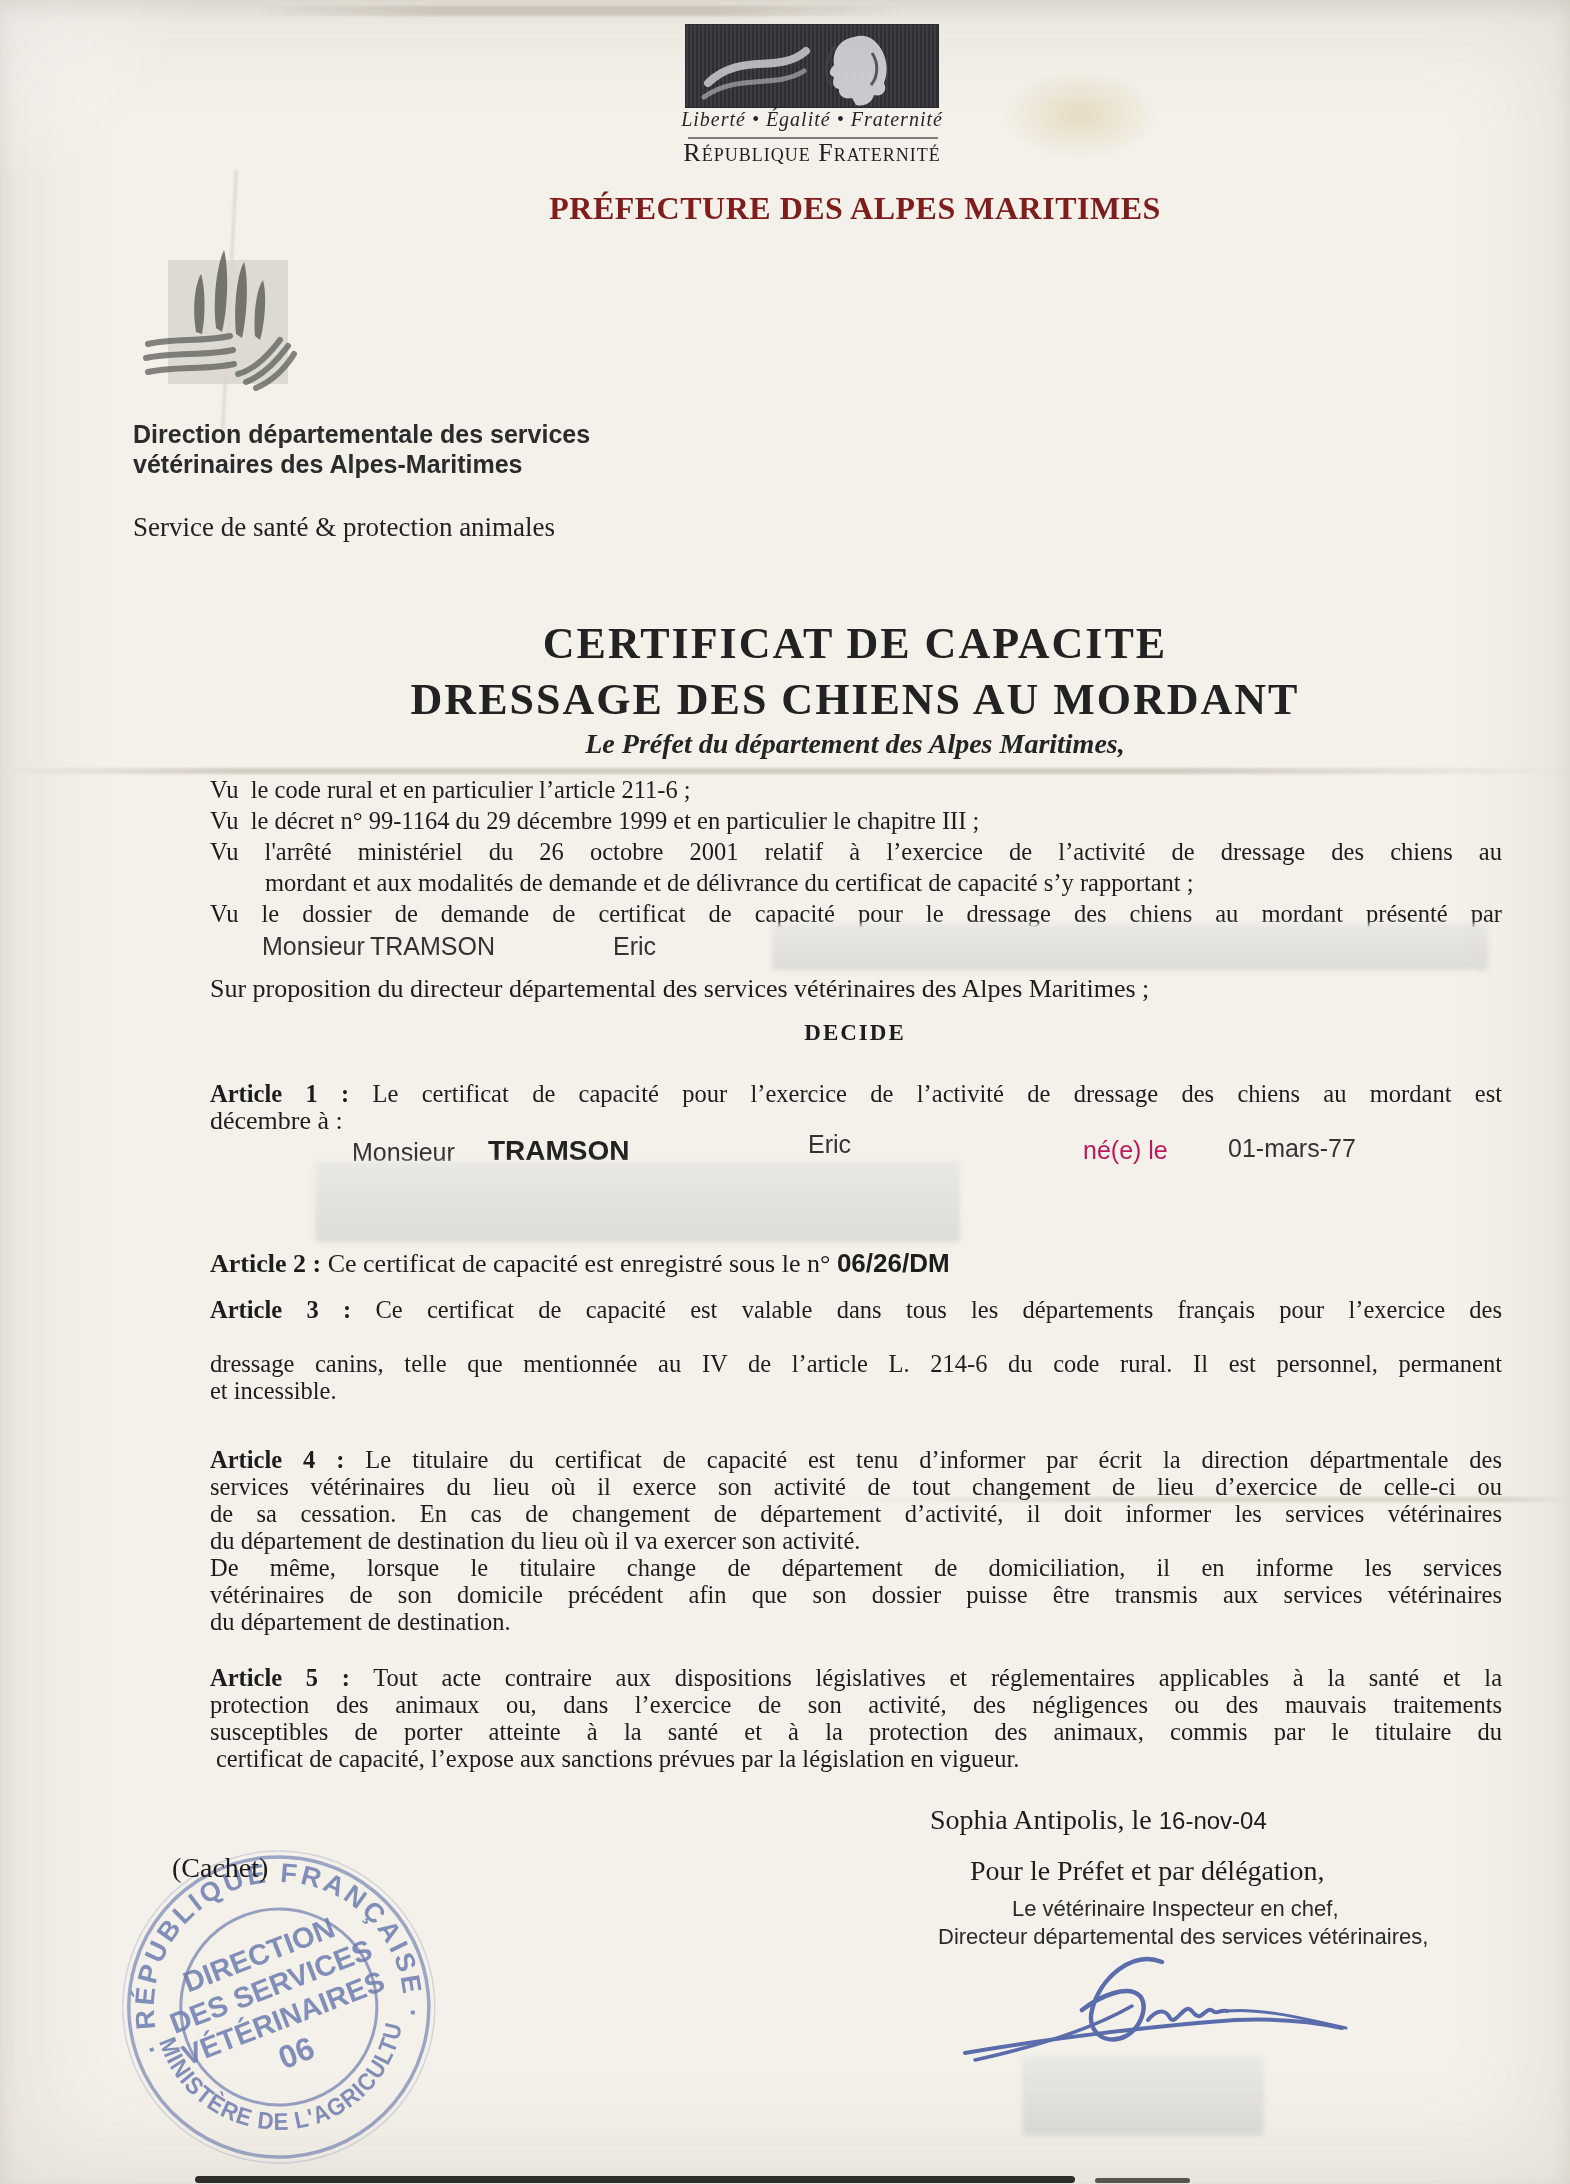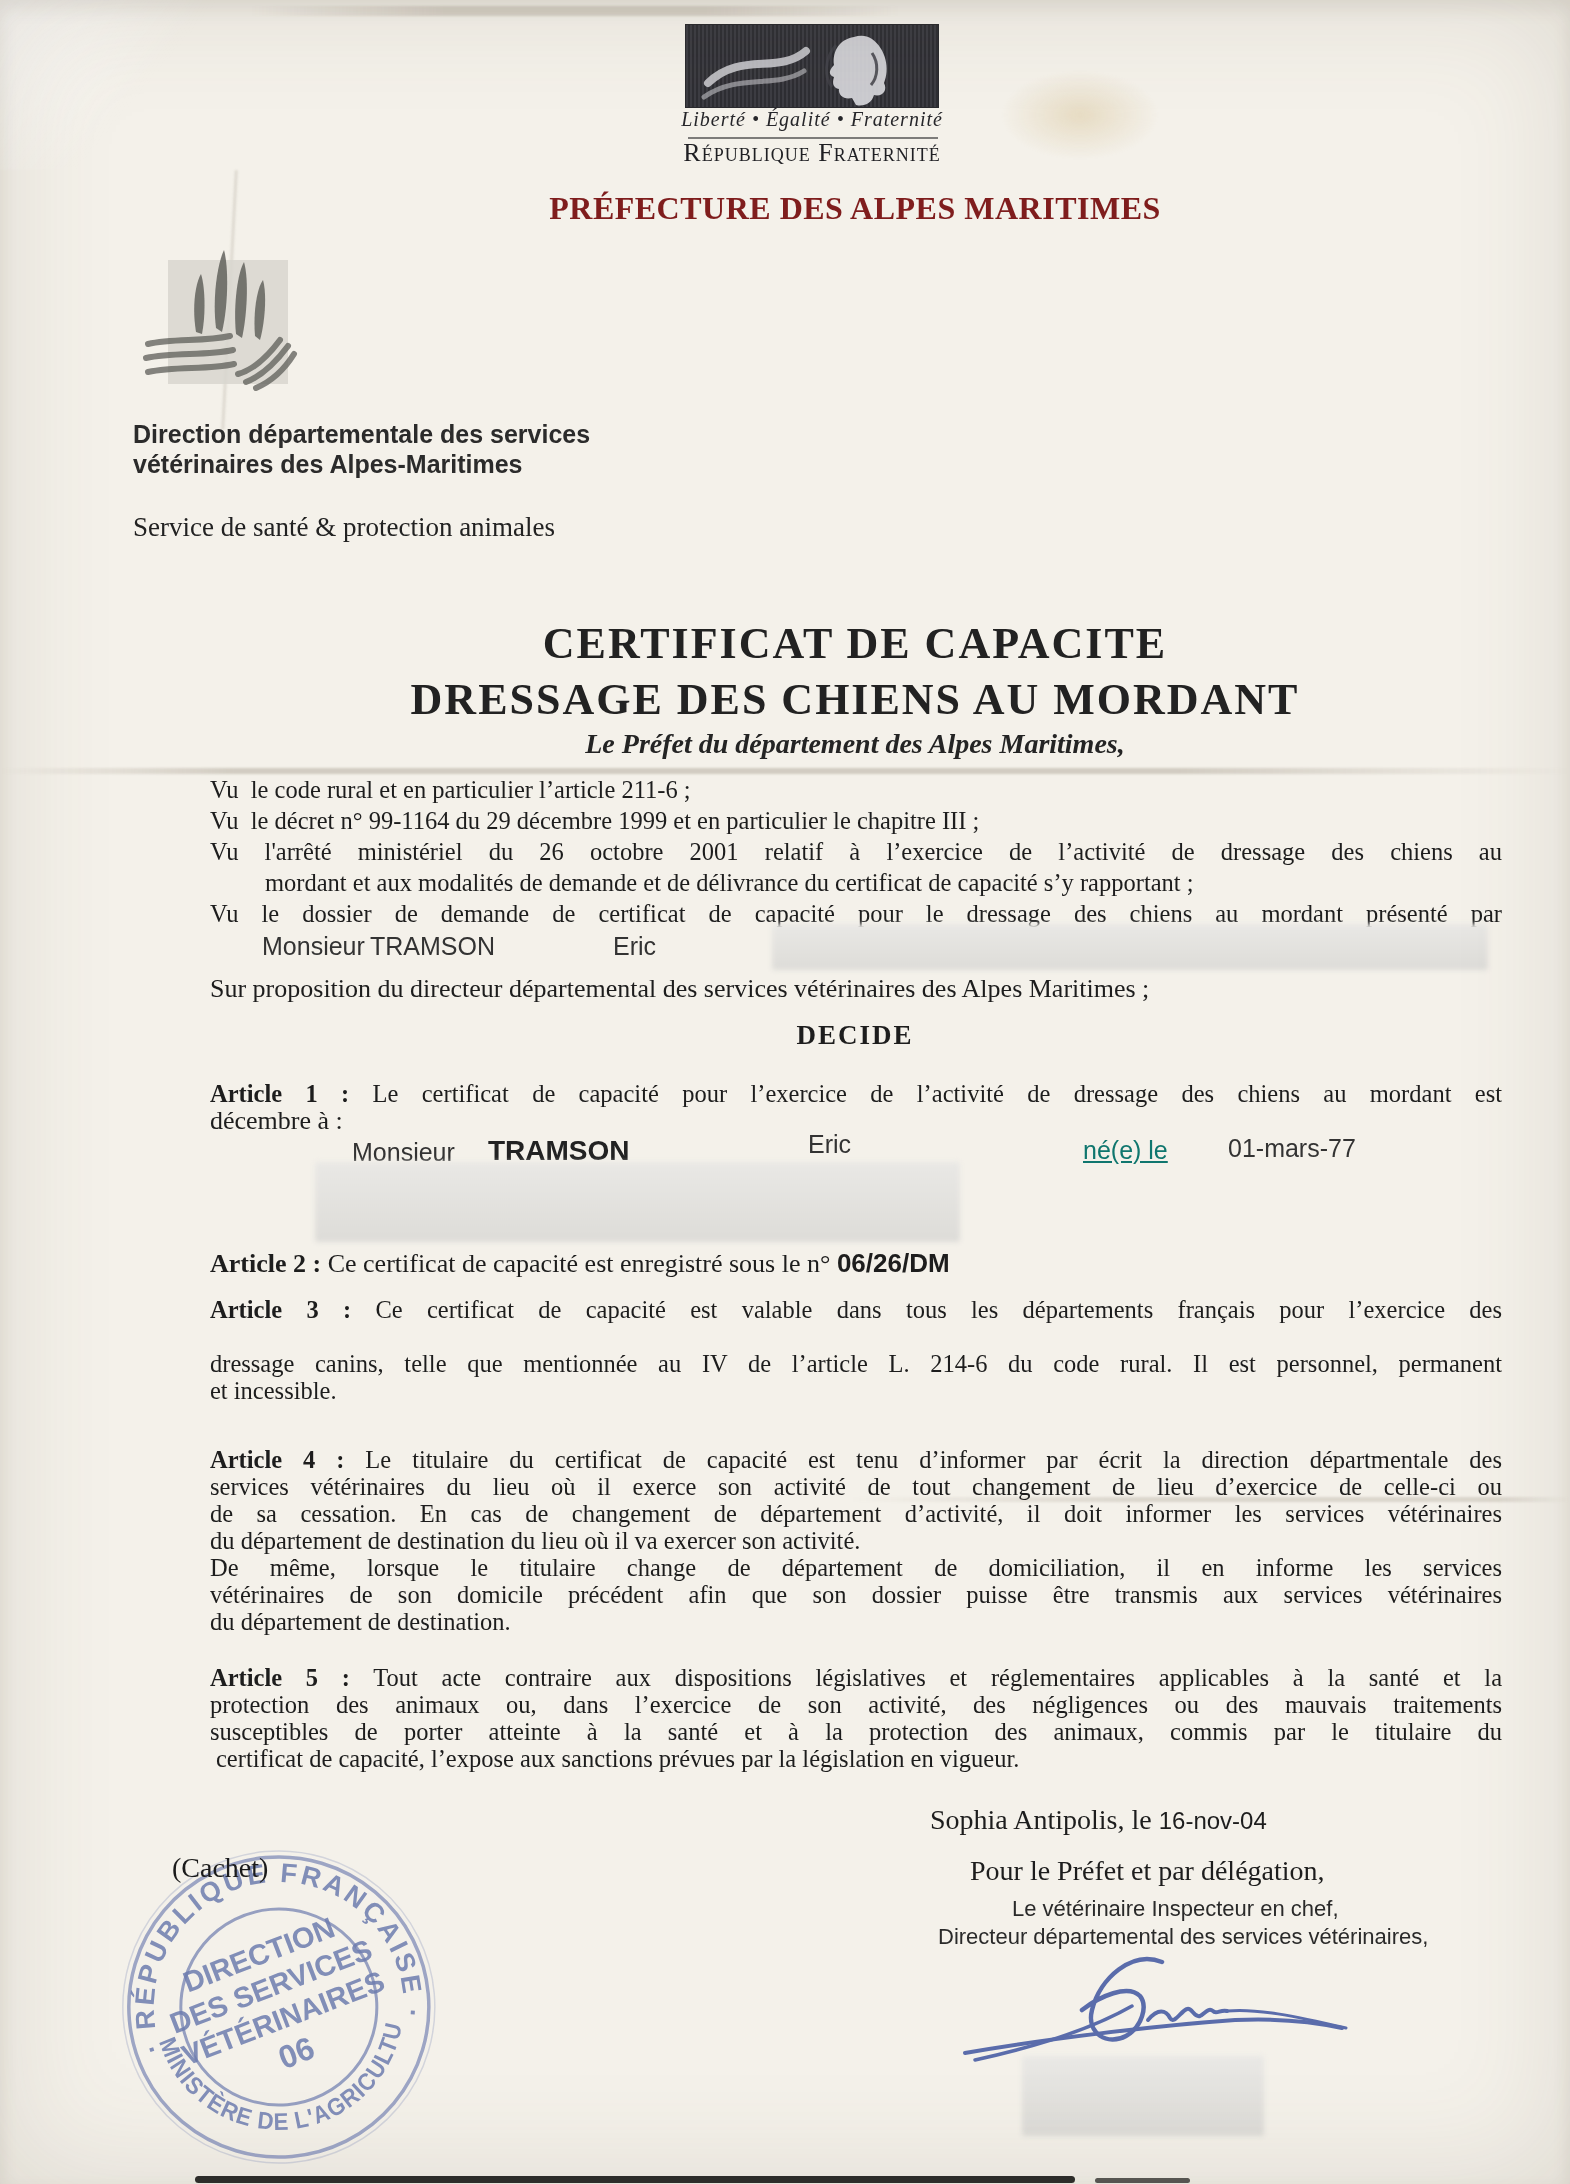--- a/index.html
+++ b/index.html
@@ -103,32 +103,32 @@
   <div class="abs line serif" style="left:265px; top:869px;">mordant et aux modalités de demande et de délivrance du certificat de capacité s’y rapportant ;</div>
   <div class="abs line serif just" style="left:210px; top:900px;">Vu le dossier de demande de certificat de capacité pour le dressage des chiens au mordant présenté par</div>
 
   <div class="abs sans" style="left:262px; top:932px; font-size:25px; color:#333;">Monsieur</div>
   <div class="abs sans" style="left:370px; top:932px; font-size:25px; color:#333;">TRAMSON</div>
   <div class="abs sans" style="left:613px; top:932px; font-size:25px; color:#333;">Eric</div>
   <div class="redact" style="left:772px; top:924px; width:716px; height:46px;"></div>
 
   <div class="abs line serif" style="left:210px; top:975px; font-size:26px;">Sur proposition du directeur départemental des services vétérinaires des Alpes Maritimes ;</div>
 
-  <div class="abs center-col serif" style="top:1020px; font-weight:bold; font-size:27px; letter-spacing:2px;">DECIDE</div>
+  <div class="abs center-col serif" style="top:1020px; font-weight:bold; font-size:23px; letter-spacing:2px;">DECIDE</div>
 
   <div class="abs line serif just" style="left:210px; top:1080px;">
     <span class="b">Article 1 :</span>
     <span>Le certificat de capacité pour l’exercice de l’activité de dressage des chiens au mordant est</span>
   </div>
   <div class="abs line serif" style="left:210px; top:1107px; font-size:26px;">décembre à :</div>
 
   <div class="abs sans" style="left:352px; top:1138px; font-size:25px; color:#333;">Monsieur</div>
   <div class="abs sans b" style="left:488px; top:1135px; font-size:28px; color:#222;">TRAMSON</div>
   <div class="abs sans" style="left:808px; top:1130px; font-size:25px; color:#333;">Eric</div>
-  <div class="abs sans" style="left:1083px; top:1136px; font-size:25px; color:#0f766e;text-decoration:underline;">né(e) le</div>
+  <div class="abs sans" style="left:1083px; top:1136px; font-size:25px; color:#be185d;">né(e) le</div>
   <div class="abs sans" style="left:1228px; top:1134px; font-size:25px; color:#333;">01-mars-77</div>
   <div class="redact" style="left:315px; top:1162px; width:645px; height:80px;"></div>
 
   <div class="abs line serif" style="left:210px; top:1250px; font-size:26px;">
     <span class="b">Article 2 :</span>
     <span>Ce certificat de capacité est enregistré sous le n°</span>
     <span class="sans b" style="font-size:26px;">06/26/DM</span>
   </div>
 
   <div class="abs line serif just" style="left:210px; top:1296px;">

